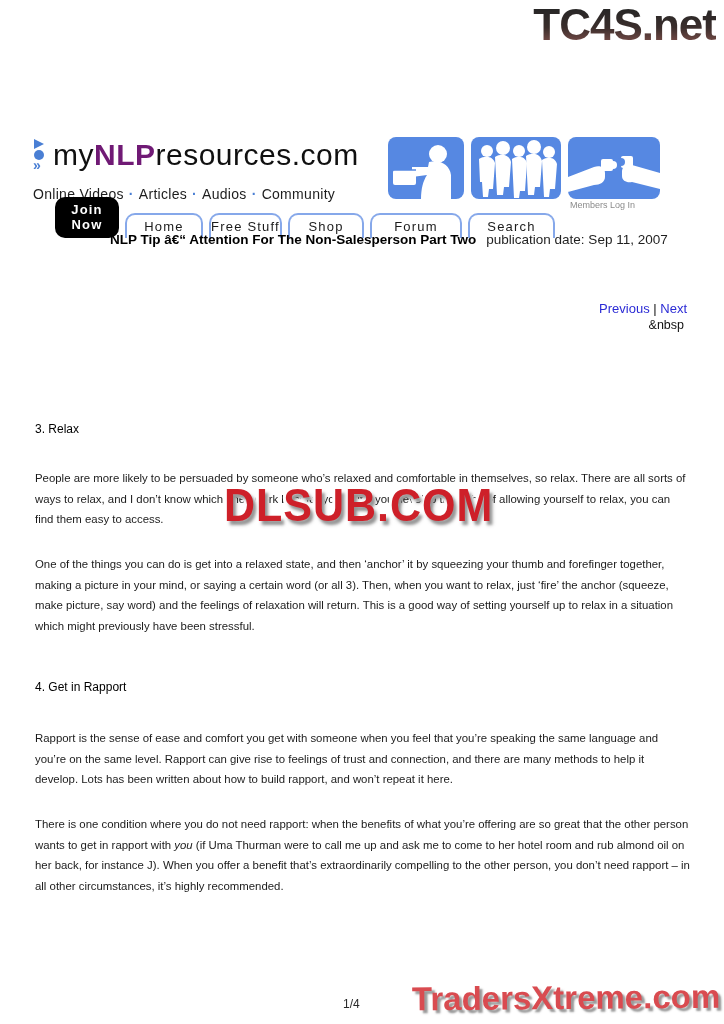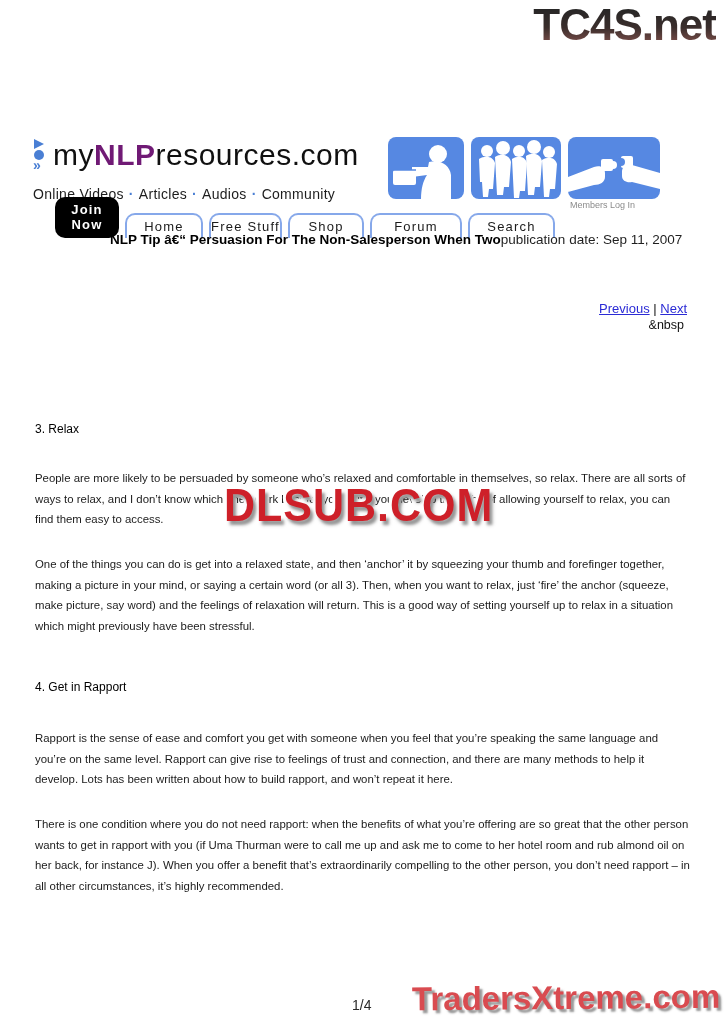--- a/index.html
+++ b/index.html
@@ -40,41 +40,41 @@
   }
   .tab {
     background:#fff; border:2px solid #86a8ea; border-bottom:none;
     border-radius:10px 10px 0 0; font-size:13px; letter-spacing:1.2px;
     color:#1b1b1b; text-align:center; padding:4px 0 4px;
   }
   .tab.w1{width:78px}.tab.w2{width:73px}.tab.w3{width:76px}.tab.w4{width:92px}.tab.w5{width:87px}
   
   .title-line { position:absolute; left:110px; top:232px; font-size:13.5px; white-space:nowrap; }
   .title-line .t { font-weight:bold; color:#000; }
-  .title-line .d { color:#1f1f1f; }
+  .title-line .d { color:#1f1f1f; margin-left:10px; }
   
   .nav-links { position:absolute; right:37px; top:301px; font-size:13px; text-align:right; color:#111; }
-  .nav-links a { color:#2b2bd5; text-decoration:underline; cursor:pointer; }
+  .nav-links a { color:#2b2bd5; cursor:pointer; }
   .nbsp-line { position:absolute; right:40px; top:318px; font-size:12.5px; color:#111; }
   
   .content { position:absolute; left:35px; width:655px; font-size:11.4px; line-height:20.6px; color:#1b1b1b; }
   .hd { font-weight:normal; font-size:12px; color:#000; }
   .p1{top:348px}.h3r{top:419px}.p2{top:468px}.p3{top:554px}.h4r{top:677px}
   .p4{top:728px}.p5{top:814px}.h5r{top:918px}
-  .it { }
+  .it { font-style:italic; }
   
   .dlsub {
     position:absolute; left:224px; top:481px;
     font-size:43px; font-weight:900; letter-spacing:1px;
     color:#ce2029; -webkit-text-stroke:6px #fff; paint-order:stroke fill;
     text-shadow:3px 4px 3px rgba(40,40,40,.5);
     transform:scaleY(1.08);
   }
   
-  .page-num { position:absolute; left:352px; top:997px; font-size:14px; color:#2a2a2a; }
+  .page-num { position:absolute; left:343px; top:997px; font-size:12px; color:#2a2a2a; }
   .traders {
     position:absolute; right:4px; top:979px;
     font-size:33px; font-weight:900; letter-spacing:0;
     color:#d94b50; -webkit-text-stroke:5px #fff; paint-order:stroke fill;
     text-shadow:3px 3px 2px rgba(70,70,70,.55);
     transform:rotate(-.5deg);
   }
 </style>
 </head>
 <body>
@@ -140,21 +140,21 @@
   <div class="tabs">
     <div class="tab-join">Join Now</div>
     <div class="tab w1">Home</div>
     <div class="tab w2">Free Stuff</div>
     <div class="tab w3">Shop</div>
     <div class="tab w4">Forum</div>
     <div class="tab w5">Search</div>
   </div>
 
   <div class="title-line">
-    <span class="t">NLP Tip â€“ Persuasion For The Non-Salesperson When Two</span><span class="d">publication date: Sep 11, 2007</span>
+    <span class="t">NLP Tip â€“ Attention For The Non-Salesperson Part Two</span><span class="d">publication date: Sep 11, 2007</span>
   </div>
 
   <div class="nav-links">
     <a>Previous</a>
     <span>|</span>
     <a>Next</a>
   </div>
   <div class="nbsp-line">&amp;nbsp</div>
 
   <div class="content hd h3r">3. Relax</div>

